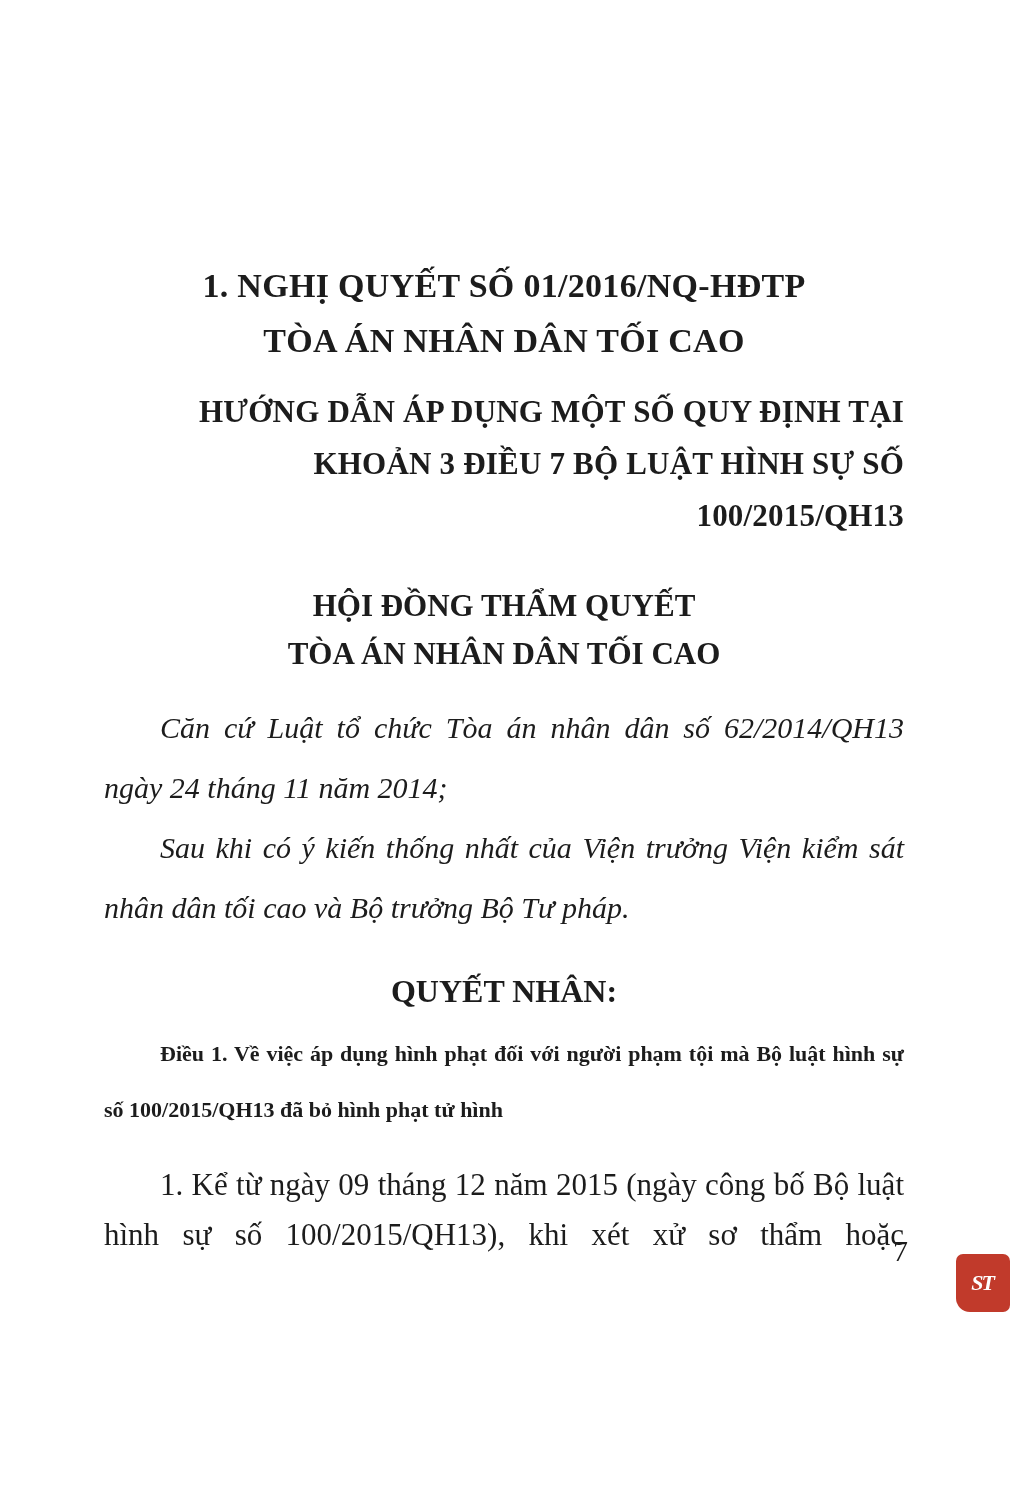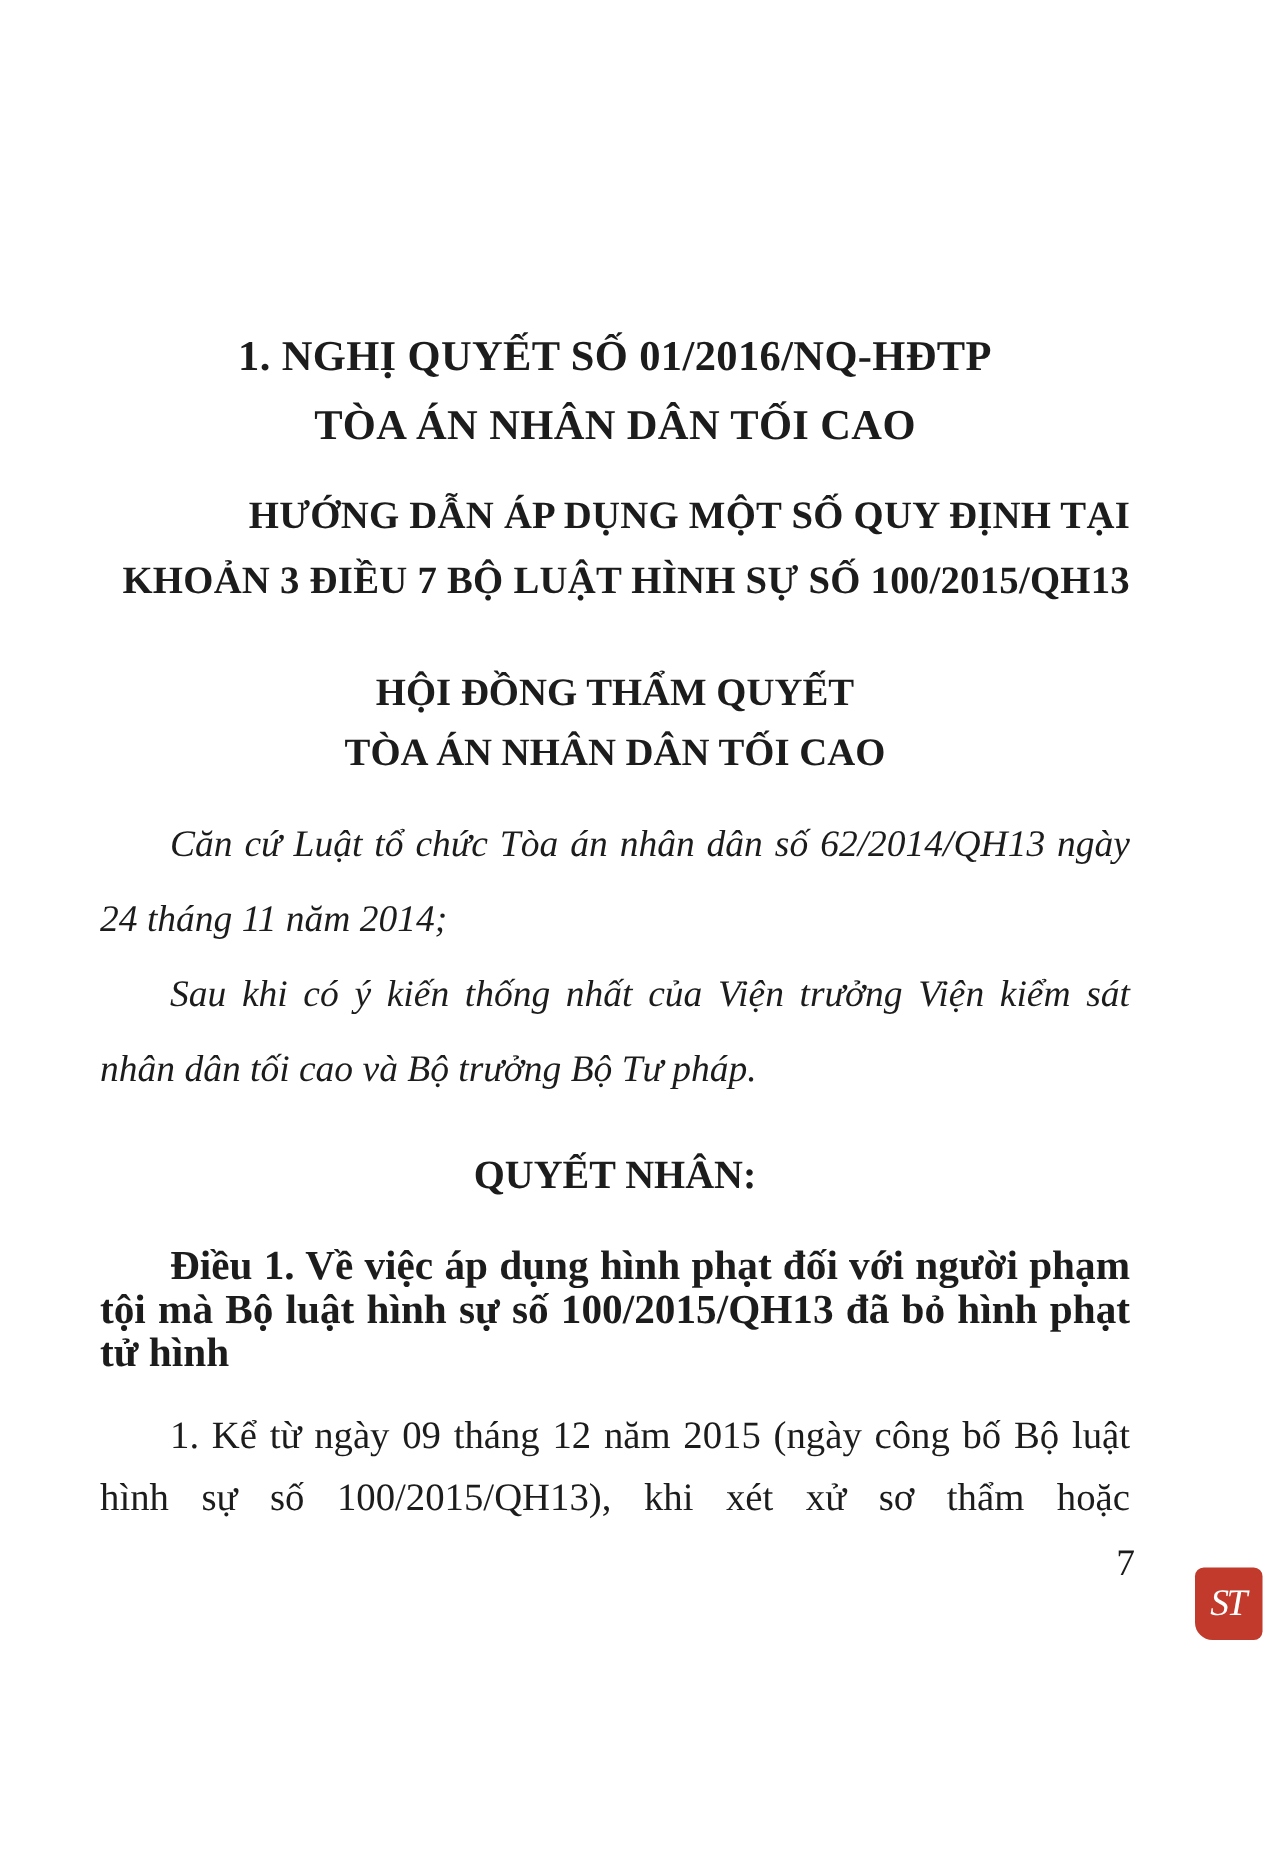--- a/index.html
+++ b/index.html
@@ -6,21 +6,21 @@
   html, body { background: #ffffff; }
   .page {
     position: relative;
     width: 1026px;
     height: 1320px;
     margin: 0 auto;
     background: #ffffff;
     overflow: hidden;
     font-family: "Liberation Serif", "DejaVu Serif", serif;
     color: #1c1c1c;
-    padding: 258px 122px 0 80px;
+    padding: 258px 122px 0 104px;
   }
   .title {
     font-size: 34px;
     font-weight: bold;
     text-align: center;
     line-height: 55px;
     letter-spacing: 0.3px;
   }
   .title .line { display: block; }
   .subtitle {
@@ -49,24 +49,24 @@
     text-indent: 56px;
   }
   .resolution-heading {
     margin-top: 28px;
     font-size: 32px;
     font-weight: bold;
     text-align: center;
     line-height: 50px;
   }
   p.article-heading {
-    margin-top: 32px;
-    font-size: 33px;
+    margin-top: 10px;
+    font-size: 22px;
     font-weight: bold;
-    line-height: 35px;
+    line-height: 56px;
     text-align: justify;
     text-indent: 56px;
   }
   p.body-paragraph {
     margin-top: 22px;
     font-size: 31px;
     line-height: 50px;
     text-align: justify;
     text-align-last: justify;
     text-indent: 56px;
@@ -86,22 +86,22 @@
     height: 58px;
     border-radius: 7px 7px 7px 14px;
     display: flex;
     align-items: center;
     justify-content: center;
   }
   .publisher-logo span {
     color: #ffffff;
     font-family: "Liberation Serif", "DejaVu Serif", serif;
     font-style: italic;
-    font-weight: normal;
-    font-size: 30px;
+    font-weight: bold;
+    font-size: 22px;
     letter-spacing: -2px;
     transform: translateX(-1px);
   }
 </style>
 </head>
 <body>
 
 <div class="page">
 
   <h1 class="title">

